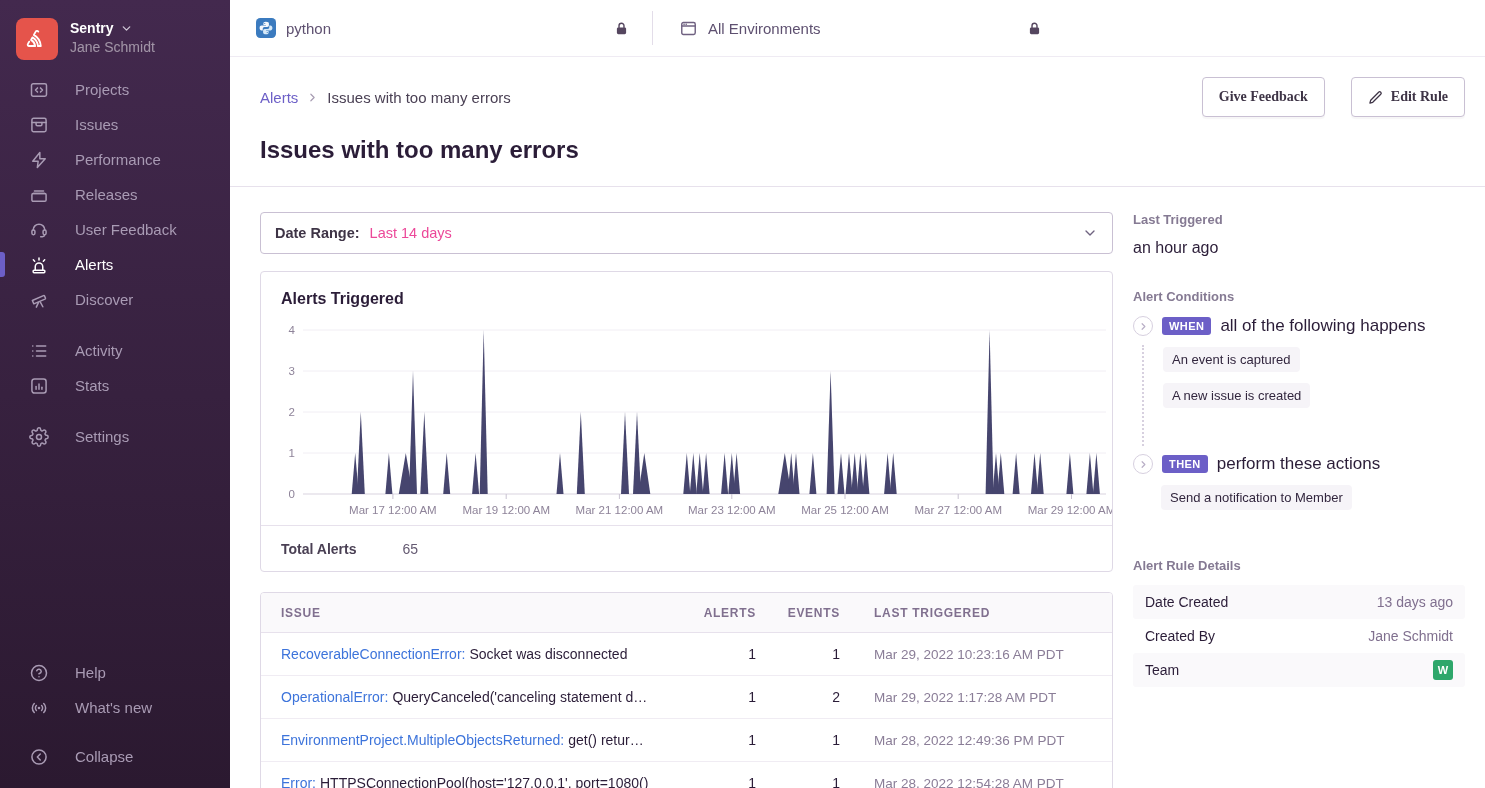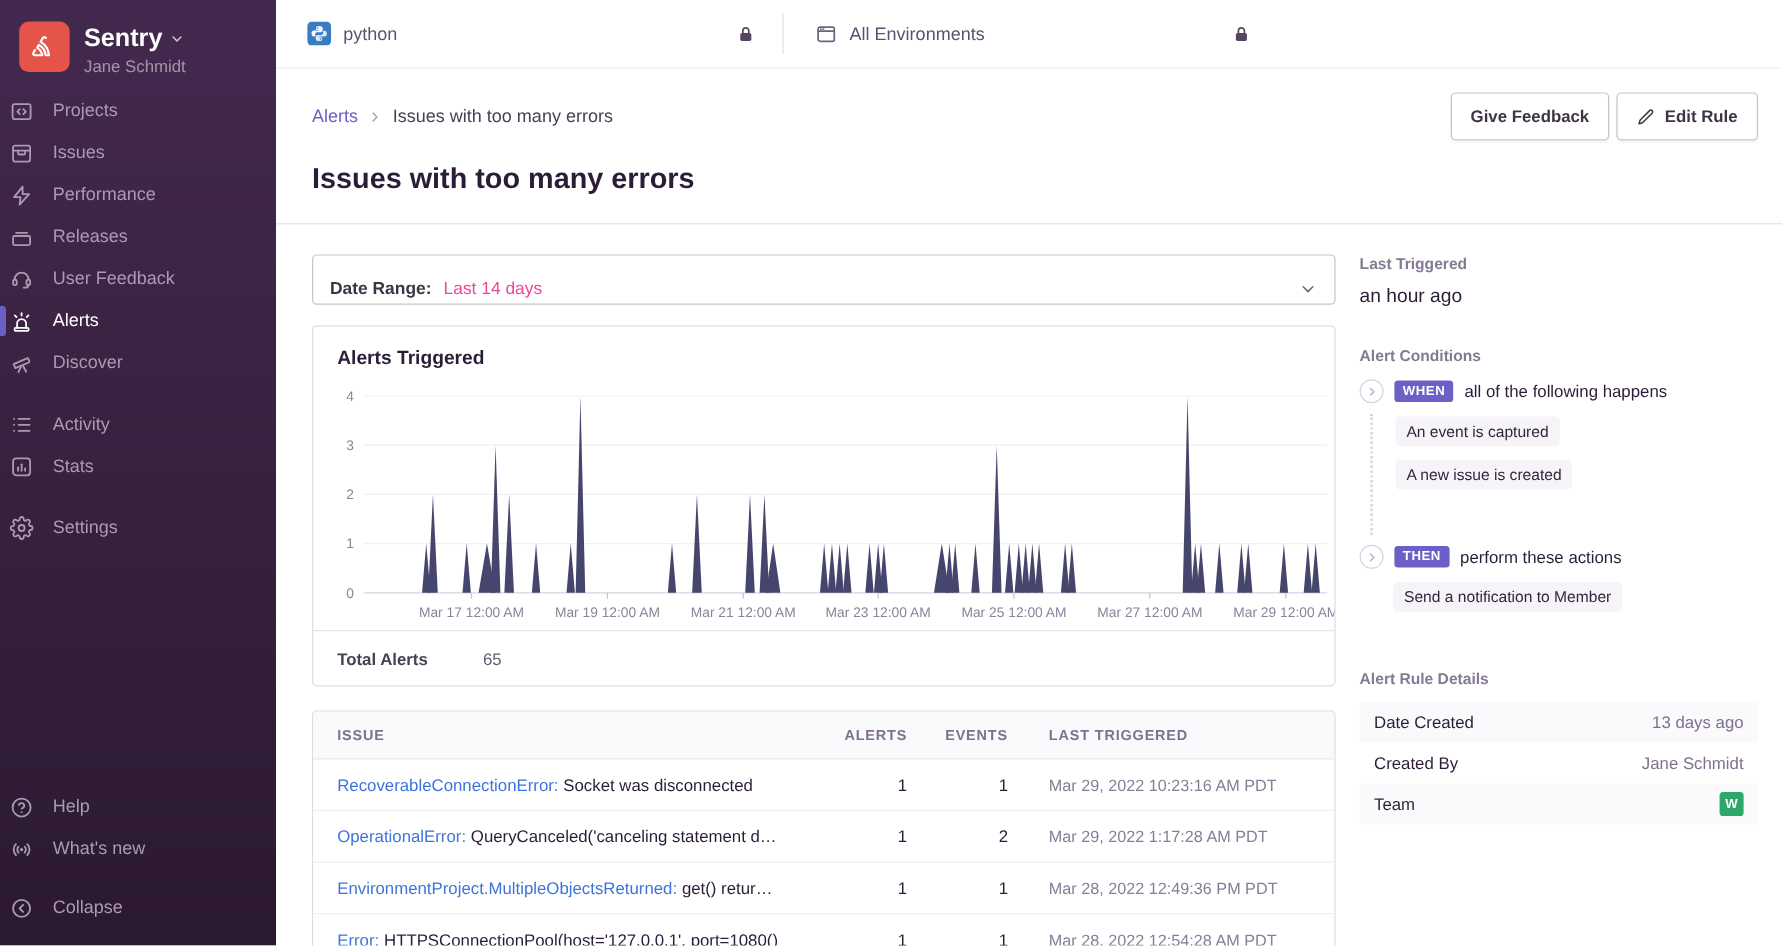--- a/index.html
+++ b/index.html
@@ -4,27 +4,27 @@
 <style>
   * { box-sizing: border-box; margin: 0; padding: 0; }
   html,body { width:1485px; height:788px; overflow:hidden; }
   body { font-family:"Liberation Sans", sans-serif; font-size:14px; background:#fff; color:#2B1D38; }
   .app { display:flex; width:100%; height:100%; }
 
   
   .sidebar { flex:0 0 230px; width:230px; background:linear-gradient(180deg,#43294e 0%,#2b1930 100%); display:flex; flex-direction:column; padding:14px 0 10px; }
   .org { display:flex; gap:12px; padding:4px 16px 0; align-items:flex-start; cursor:pointer; }
   .logo { width:42px; height:42px; border-radius:8px; background:#E5544B; display:flex; align-items:center; justify-content:center; flex:0 0 42px; }
-  .org-name { color:#fff; font-weight:bold; font-size:21px; display:flex; align-items:center; gap:6px; margin-top:2px; }
+  .org-name { color:#fff; font-weight:bold; font-size:14px; display:flex; align-items:center; gap:6px; margin-top:2px; }
   .org-name .icon { color:#cfc6d6; }
   .org-user { color:rgba(255,255,255,.5); font-size:14px; margin-top:3px; }
   #sidebar-nav { margin-top:12px; }
   .nav-group { margin-top:0; }
   .nav-group + .nav-group { margin-top:16px; }
-  .nav-item { display:flex; align-items:center; height:35px; padding:0 3px; color:#A99BB4; position:relative; cursor:pointer; text-decoration:none; }
+  .nav-item { display:flex; align-items:center; height:35px; padding:0 24px; color:#A99BB4; position:relative; cursor:pointer; text-decoration:none;gap:10px; }
   .nav-item .icon { width:22px; height:22px; display:flex; align-items:center; justify-content:center; margin-left:4px; flex:0 0 22px; }
   .nav-label { margin-left:15px; font-size:15px; white-space:nowrap; }
   .nav-item.active { color:#fff; }
   .nav-item.active::before { content:""; position:absolute; left:0; top:5px; bottom:5px; width:5px; border-radius:0 3px 3px 0; background:#6C5FC7; }
   .sidebar-spacer { flex:1; }
   #sidebar-collapse { margin-top:14px; padding-bottom:4px; }
 
   
   .main { flex:1; display:flex; flex-direction:column; min-width:0; background:#fff; }
   .env-bar { height:57px; flex:0 0 57px; display:flex; align-items:center; padding:0 32px 0 26px; border-bottom:1px solid #EFEBF3; }
@@ -35,31 +35,31 @@
   .sel-lock { margin-left:auto; margin-right:22px; display:flex; color:#55465F; }
   .env-divider { width:1px; height:34px; background:#E3DDE9; }
   .hdr-icon { display:flex; color:#6F6181; }
 
   .page-header { padding:20px 20px 0 30px; border-bottom:1px solid #E7E1EC; }
   .ph-top { display:flex; align-items:center; }
   .breadcrumb { display:flex; align-items:center; gap:8px; font-size:15px; }
   .crumb-link { color:#6C5FC7; cursor:pointer; text-decoration:none; }
   .crumb-sep { color:#A79CB2; display:flex; }
   .crumb-current { color:#4A4054; }
-  .ph-buttons { margin-left:auto; display:flex; gap:6px; }
+  .ph-buttons { margin-left:auto; display:flex; gap:26px;font-family:Liberation Serif, serif; }
   .btn { height:40px; padding:0 16px; border:1px solid #C9C0D3; border-radius:4px; background:#fff; font-weight:bold; font-size:14px; color:#3E3446; display:flex; align-items:center; gap:8px; cursor:pointer; font-family:inherit; box-shadow:0 2px 1px rgba(43,29,56,.04); }
   .btn .icon { display:flex; color:#3E3446; }
   .page-title { font-size:24px; font-weight:bold; color:#2B1D38; margin:19px 0 22px; }
 
   .content { flex:1; display:flex; padding:25px 20px 0 30px; gap:20px; min-height:0; }
   .col-left { flex:0 0 853px; width:853px; }
   .col-right { flex:1; min-width:0; }
 
   
-  .select-control { height:42px; border:1px solid #C9C0D3; border-radius:4px; display:flex; align-items:flex-end; padding:4px 14px; cursor:pointer; background:#fff; }
+  .select-control { height:42px; border:1px solid #C9C0D3; border-radius:4px; display:flex; align-items:center; padding:14px 14px; cursor:pointer; background:#fff; }
   .select-label { font-weight:bold; font-size:14.5px; color:#3E3446; }
   .select-value { margin-left:10px; font-size:14.5px; color:#ec4899; }
   .select-chevron { margin-left:auto; color:#6F6380; display:flex; }
 
   
   .panel { border:1px solid #DFD9E6; border-radius:4px; background:#fff; }
   .panel-chart { margin-top:17px; }
   .chart-title { font-size:16px; font-weight:bold; color:#2B1D38; padding:18px 20px 0; }
   .chart-svg-wrap { margin-top:12px; }
   .panel-footer { border-top:1px solid #E7E1EC; padding:0 20px; height:46px; display:flex; align-items:center; font-size:14px;gap:36px; }
@@ -78,21 +78,21 @@
   .issue-desc { color:#2B1D38; margin-left:4px; }
   .num { text-align:right; color:#2B1D38; }
   .date { padding-left:34px; color:#8A7D97; white-space:nowrap; font-size:13.5px; }
 
   
   .side-heading { font-size:13px; font-weight:bold; color:#857A93; margin-bottom:12px; }
   .lt-value { font-size:16px; color:#2B1D38; margin-bottom:32px; }
   .cond-row { display:flex; align-items:center; gap:9px; }
   .circ { width:20px; height:20px; border-radius:50%; border:1px solid #D7D0DF; color:#B9AFC6; display:flex; align-items:center; justify-content:center; flex:0 0 20px; cursor:pointer; background:#fff; }
   .cond-badge { background:#6C5FC7; color:#fff; font-size:11px; font-weight:bold; padding:3px 7px; border-radius:3px; letter-spacing:.04em; }
-  .cond-text { font-size:14px; color:#2B1D38; }
+  .cond-text { font-size:17px; color:#2B1D38; }
   .cond-items { margin:9px 0 0 9px; padding:2px 0 2px 19px; display:flex; flex-direction:column; gap:11px; align-items:flex-start; }
   .cond-group.when .cond-items { border-left:2px dotted #D7D0DF; padding-bottom:38px; }
   .cond-group.then { margin-top:8px; }
   .pill { background:#F6F4F8; border-radius:4px; padding:5px 9px; font-size:13px; color:#32263E; }
   .ard-heading { margin-top:46px; }
   .details-table { margin-top:4px; }
   .d-row { display:flex; align-items:center; justify-content:space-between; height:34px; padding:0 12px; font-size:14px; border-radius:3px; }
   .d-row.striped { background:#FAF9FB; }
   .d-label { color:#2B1D38; }
   .d-value { color:#80708F; }

